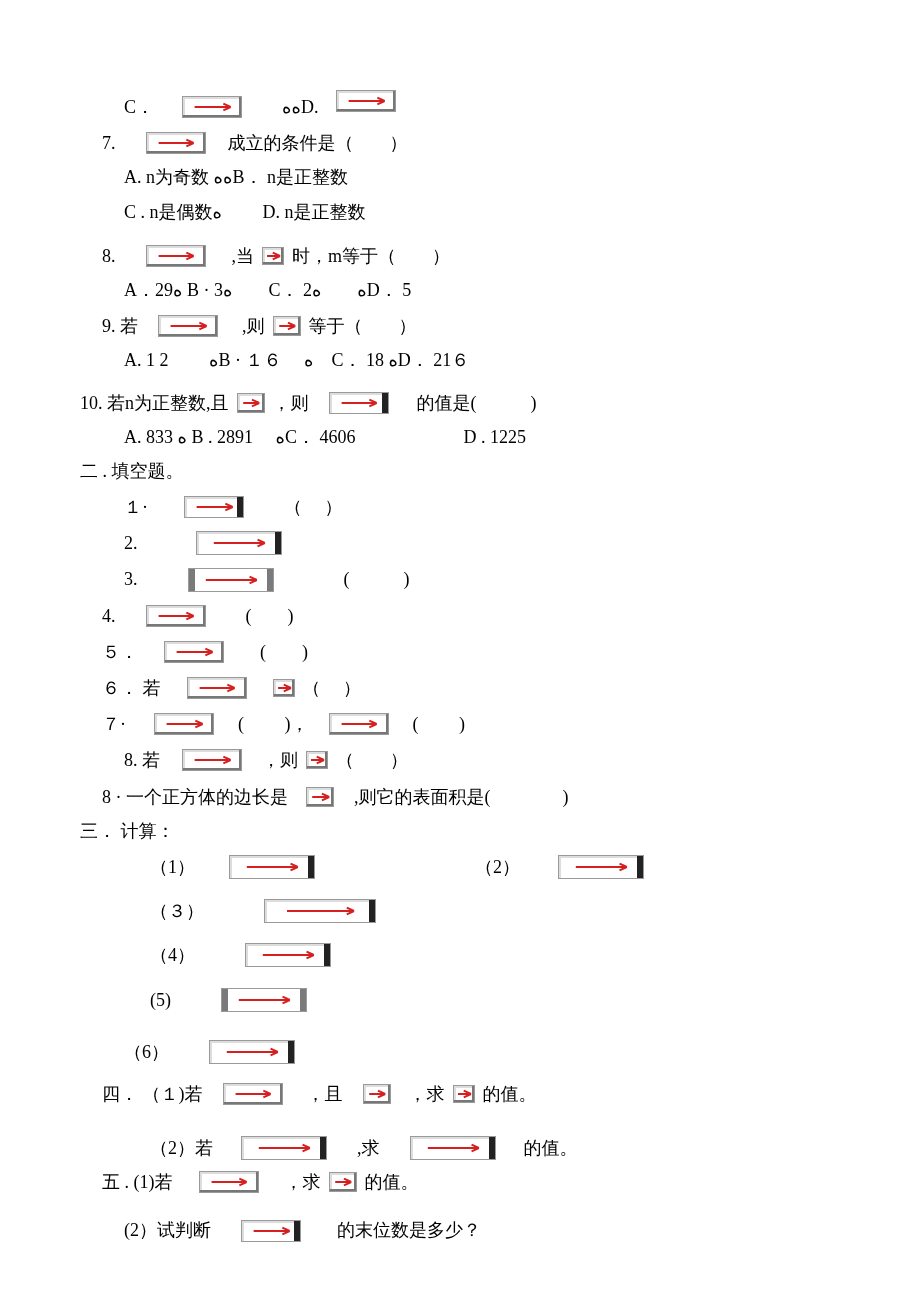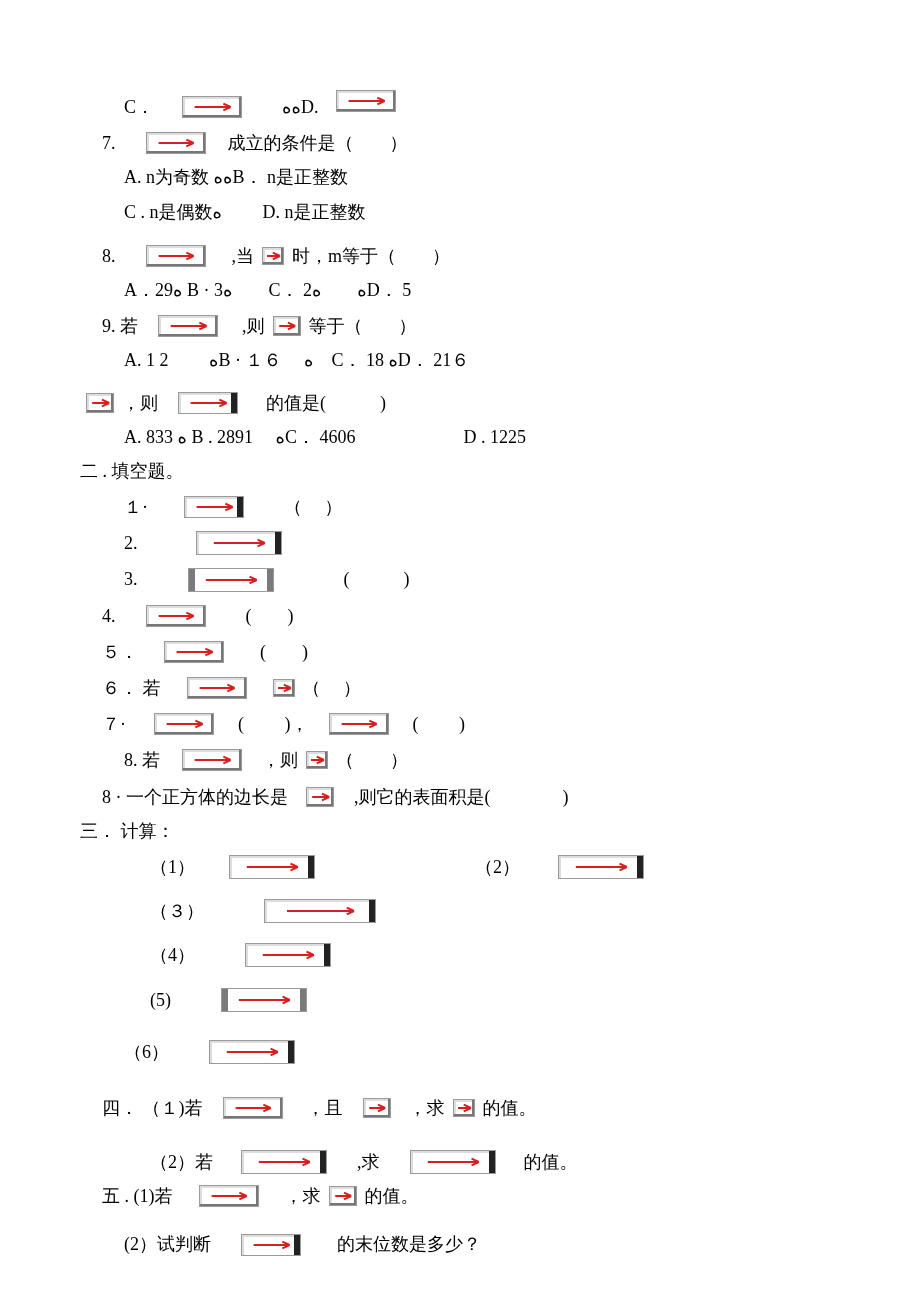--- a/index.html
+++ b/index.html
@@ -112,20 +112,21 @@
   <span class="broken-img sm">
       <span class="x"></span>
     </span>
   <span>等于（　　）</span>
 </div>
 <div class="line indent-2">
   <span>A.  1 2　　  ﻩB · １６　 ﻩ　C．  18 ﻩD．  21６</span>
 </div>
 
 <div class="line sec" style="margin-top:8px">
+  <span>10. 若n为正整数,且</span>
   <span class="broken-img sm">
       <span class="x"></span>
     </span>
   <span>，则</span>
   <span class="spacer" style="width:10px"></span>
   <span class="broken-img md dark-r">
       <span class="x"></span>
     </span>
   <span class="spacer" style="width:18px"></span>
   <span>的值是(　　　)</span>
@@ -282,21 +283,21 @@
 </div>
 
 <div class="line indent-2 sec" style="margin-top:18px">
   <span>（6）</span>
   <span class="spacer" style="width:30px"></span>
   <span class="broken-img lg dark-r">
       <span class="x"></span>
     </span>
 </div>
 
-<div class="line indent-1 sec" style="margin-top:22px">
+<div class="line indent-1 sec" style="margin-top:8px">
   <span>四．  （１)若</span>
   <span class="spacer" style="width:10px"></span>
   <span class="broken-img md">
       <span class="x"></span>
     </span>
   <span class="spacer" style="width:14px"></span>
   <span>，且</span>
   <span class="spacer" style="width:10px"></span>
   <span class="broken-img sm">
       <span class="x"></span>

